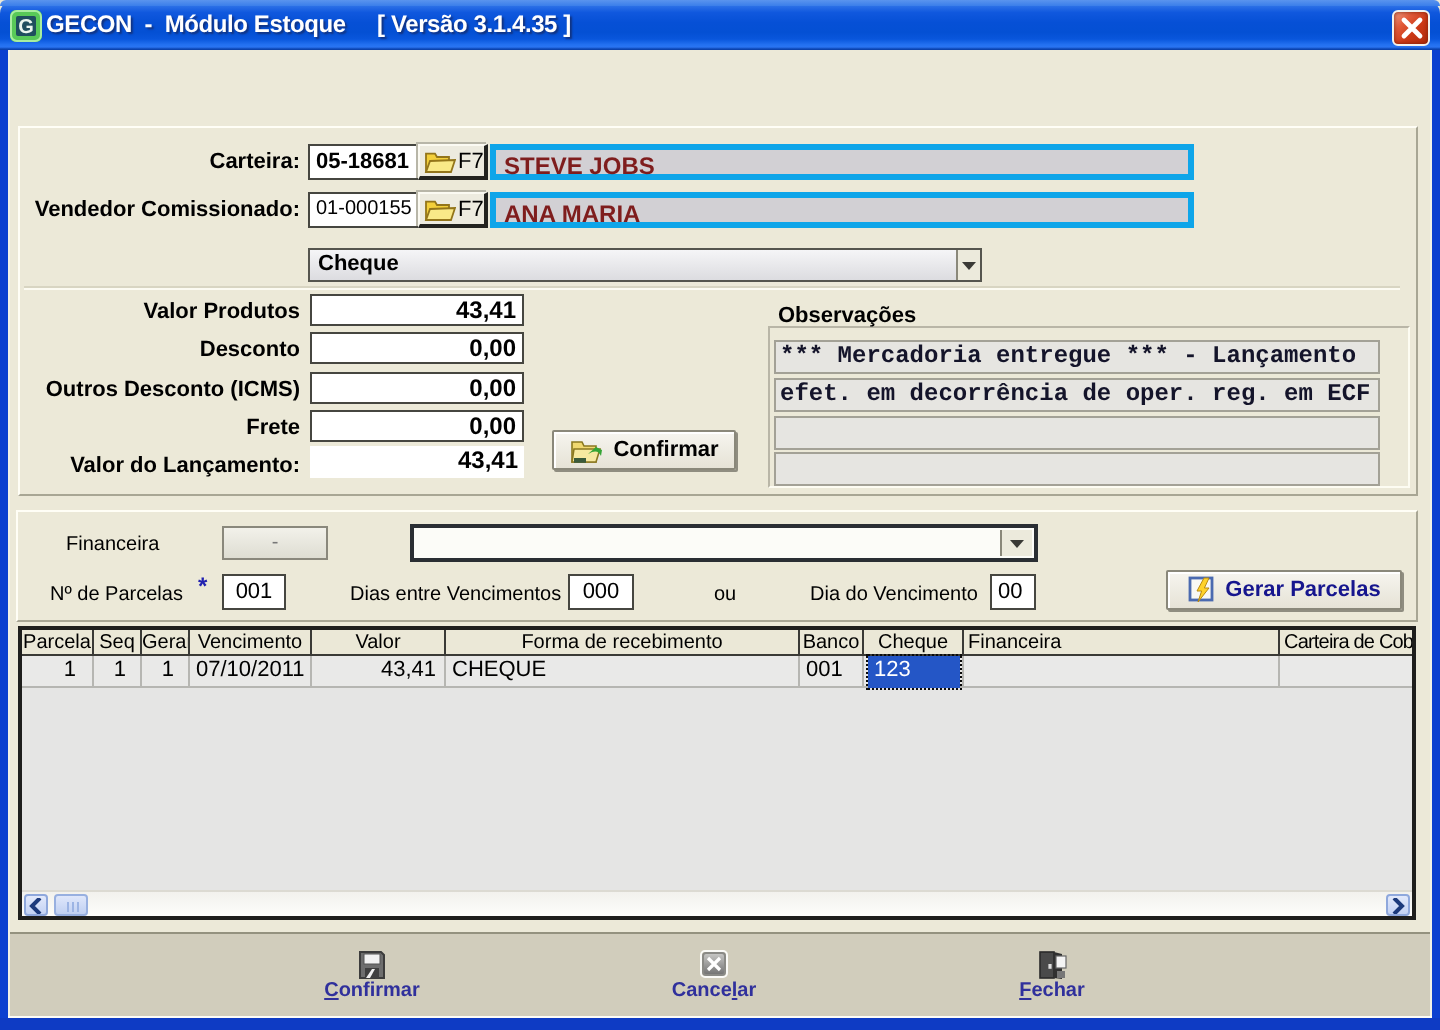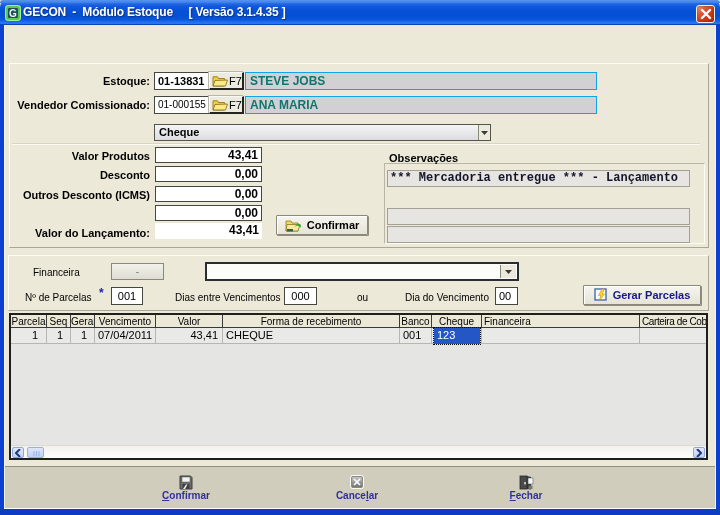--- a/index.html
+++ b/index.html
@@ -30,22 +30,22 @@
 #hdr{position:absolute;left:5px;top:26px;width:710px;height:28px;border:1px solid #f8f8ee;
  background:linear-gradient(180deg,#96b8d0 0%,#6ba0c2 15%,#4486b0 35%,#2a74a3 55%,#18699c 75%,#106394 92%,#136795 100%);}
 #hdr .t{position:absolute;left:0;top:2px;width:100%;text-align:center;color:#fff;
  font-size:22px;font-weight:bold;letter-spacing:0.3px;text-shadow:1px 2px 2px #0c3a55;}
 
 .bevel{border-top:1px solid #fffef6;border-left:1px solid #fffef6;
  border-right:1px solid #a8a694;border-bottom:1px solid #a8a694;}
 .lbl{position:absolute;font-weight:bold;font-size:11px;color:#000;text-align:right;}
 .inp{position:absolute;background:#fff;border:1px solid #464640;font-size:12px;color:#000;
  line-height:16px;padding:0 3px;white-space:pre;}
-.ro{position:absolute;background:#d2d0d4;border:1px solid #0ea5e9;
- font-weight:bold;font-size:12px;color:#0f766e;line-height:16px;padding:0 4px;}
+.ro{position:absolute;background:#d2d0d4;border:3px solid #0ea5e9;
+ font-weight:bold;font-size:12px;color:#7f1d1d;line-height:16px;padding:0 4px;}
 .num{text-align:right;font-weight:bold;}
 .f7btn{position:absolute;width:35px;height:18px;background:#edebdf;
  border-top:1px solid #fbfaf2;border-left:1px solid #fbfaf2;border-right:2px solid #23231f;border-bottom:2px solid #23231f;
  box-shadow:-1px -1px 0 #b8b6a8;display:flex;align-items:center;padding-left:2px;}
 .f7btn span{font-size:11px;margin-left:1px;color:#000;}
 .combo{position:absolute;border:1px solid #55554e;background:linear-gradient(180deg,#f5f5f7,#dcdce0);}
 .combo .ct{position:absolute;left:4px;top:1px;font-weight:bold;font-size:11px;}
 .carrow{position:absolute;right:0px;top:0px;width:12px;height:15px;background:#eceadc;
  border-left:1px solid #8a887a;display:flex;align-items:center;justify-content:center;}
 .obs{position:absolute;width:303px;height:17px;background:#e6e5e1;border:1px solid #a3a196;
@@ -90,22 +90,22 @@
   </svg>
   <div id="wtitle">GECON  -  Módulo Estoque     [ Versão 3.1.4.35 ]</div>
   <div id="closebtn">
       <svg width="12" height="12" viewBox="0 0 12 12">
         <path d="M2 2 L10 10 M10 2 L2 10" stroke="#fff" stroke-width="2.4" stroke-linecap="round"></path>
       </svg>
     </div>
 
   <div class="abs bevel" style="left:9px;top:63px;width:700px;height:185px;"></div>
 
-  <div class="lbl" style="left:0;width:150px;top:75px;">Estoque:</div>
-  <div class="inp" style="left:154px;top:72px;width:55px;height:18px;font-weight:bold;font-size:11px;line-height:16px;">01-13831</div>
+  <div class="lbl" style="left:0;width:150px;top:75px;">Carteira:</div>
+  <div class="inp" style="left:154px;top:72px;width:55px;height:18px;font-weight:bold;font-size:11px;line-height:16px;">05-18681</div>
   <div class="f7btn" style="left:209px;top:72px;">
     <svg width="16" height="13" viewBox="0 0 16 13">
       <path d="M1 3.5 L1 12 L12.5 12 L12.5 4.5 L6.5 4.5 L5.5 2.8 L1 2.8 Z" fill="#f3cf3a" stroke="#93751a" stroke-width="0.9"></path>
       <path d="M3 6.5 L15.5 6 L13.5 12 L1 12 Z" fill="#f9e988" stroke="#93751a" stroke-width="0.9"></path>
     </svg>
       <span>F7</span>
     </div>
   <div class="ro" style="left:245px;top:72px;width:352px;height:18px;">STEVE JOBS</div>
 
   <div class="lbl" style="left:0;width:150px;top:99px;">Vendedor Comissionado:</div>
@@ -128,37 +128,39 @@
       </span>
   </div>
 
   <div class="abs" style="left:12px;top:143px;width:688px;height:2px;border-top:1px solid #d8d5c2;border-bottom:1px solid #fcfbf2;"></div>
   <div class="lbl" style="left:0;width:150px;top:150px;">Valor Produtos</div>
   <div class="inp num" style="left:155px;top:147px;width:107px;height:16px;line-height:14px;">43,41</div>
   <div class="lbl" style="left:0;width:150px;top:169px;">Desconto</div>
   <div class="inp num" style="left:155px;top:166px;width:107px;height:16px;line-height:14px;">0,00</div>
   <div class="lbl" style="left:0;width:150px;top:189px;">Outros Desconto (ICMS)</div>
   <div class="inp num" style="left:155px;top:186px;width:107px;height:16px;line-height:14px;">0,00</div>
+  <div class="lbl" style="left:0;width:150px;top:208px;">Frete</div>
   <div class="inp num" style="left:155px;top:205px;width:107px;height:16px;line-height:14px;">0,00</div>
   <div class="lbl" style="left:0;width:150px;top:227px;">Valor do Lançamento:</div>
   <div class="inp num" style="left:155px;top:223px;width:107px;height:16px;line-height:15px;border:none;">43,41</div>
 
   <div class="btn3d" style="left:276px;top:215px;width:92px;height:20px;">
     <svg width="17" height="15" viewBox="0 0 17 15" style="margin-right:5px;">
       <path d="M1 3 L1 13 L13 13 L13 5 L7 5 L6 3 Z" fill="#f0d870" stroke="#8a7820" stroke-width="0.8"></path>
       <path d="M2 6.5 L15 6.5 L13 13 L1 13 Z" fill="#f7e9a0" stroke="#8a7820" stroke-width="0.8"></path>
       <path d="M9 9 C13 6.5 14.5 8 15.5 10 L16 7 L13 5.5 Z" fill="#35a535"></path>
       <rect x="2" y="11" width="6" height="2.4" fill="#3a5a3a"></rect>
     </svg>
     <span style="font-weight:bold;font-size:11px;">Confirmar</span>
   </div>
 
   <div class="abs" style="left:384px;top:163px;width:321px;height:81px;border-top:1px solid #b9b6a7;border-left:1px solid #b9b6a7;border-right:1px solid #fdfcf2;border-bottom:1px solid #fdfcf2;"></div>
   <div class="abs" style="left:389px;top:152px;font-weight:bold;font-size:11px;">Observações</div>
   <div class="obs" style="left:387px;top:170px;">*** Mercadoria entregue *** - Lançamento</div>
+  <div class="obs" style="left:387px;top:189px;">efet. em decorrência de oper. reg. em ECF</div>
   <div class="obs" style="left:387px;top:208px;"></div>
   <div class="obs" style="left:387px;top:226px;"></div>
 
   <div class="abs bevel" style="left:8px;top:255px;width:701px;height:56px;"></div>
   <div class="abs" style="left:33px;top:267px;font-size:10px;">Financeira</div>
   <div class="abs" style="left:111px;top:263px;width:53px;height:17px;border:1px solid #8a887c;background:linear-gradient(180deg,#f2f1ea,#deddd2);color:#777;font-size:10px;text-align:center;line-height:15px;">-</div>
   <div class="abs" style="left:205px;top:262px;width:314px;height:19px;border:2px solid #2a2e33;background:#fcfcf8;">
     <span class="carrow" style="right:1px;top:1px;height:13px;width:16px;">
         <svg width="7" height="4" viewBox="0 0 7 4">
           <path d="M0 0 L7 0 L3.5 4 Z" fill="#3a3a36"></path>
@@ -188,21 +190,21 @@
     <div class="ghead" style="left:84px;width:61px;">Vencimento</div>
     <div class="ghead" style="left:145px;width:67px;">Valor</div>
     <div class="ghead" style="left:212px;width:177px;">Forma de recebimento</div>
     <div class="ghead" style="left:389px;width:32px;">Banco</div>
     <div class="ghead" style="left:421px;width:50px;">Cheque</div>
     <div class="ghead tl" style="left:471px;width:158px;">Financeira</div>
     <div class="ghead tl" style="left:629px;width:66px;border-right:none;letter-spacing:-0.4px;">Carteira de Cobr</div>
     <div class="gcell tr" style="left:0px;width:36px;padding-right:8px;">1</div>
     <div class="gcell tr" style="left:36px;width:24px;padding-right:7px;">1</div>
     <div class="gcell tr" style="left:60px;width:24px;padding-right:7px;">1</div>
-    <div class="gcell" style="left:84px;width:61px;padding-left:3px;">07/04/2011</div>
+    <div class="gcell" style="left:84px;width:61px;padding-left:3px;">07/10/2011</div>
     <div class="gcell tr" style="left:145px;width:67px;">43,41</div>
     <div class="gcell" style="left:212px;width:177px;padding-left:3px;">CHEQUE</div>
     <div class="gcell" style="left:389px;width:32px;padding-left:3px;">001</div>
     <div class="gcell" style="left:421px;width:50px;"></div>
     <div class="selcell">123</div>
     <div class="gcell" style="left:471px;width:158px;"></div>
     <div class="gcell" style="left:629px;width:66px;border-right:none;"></div>
     <div class="hscroll">
       <div class="sbtn" style="left:1px;">
           <svg width="8" height="8" viewBox="0 0 8 8">

